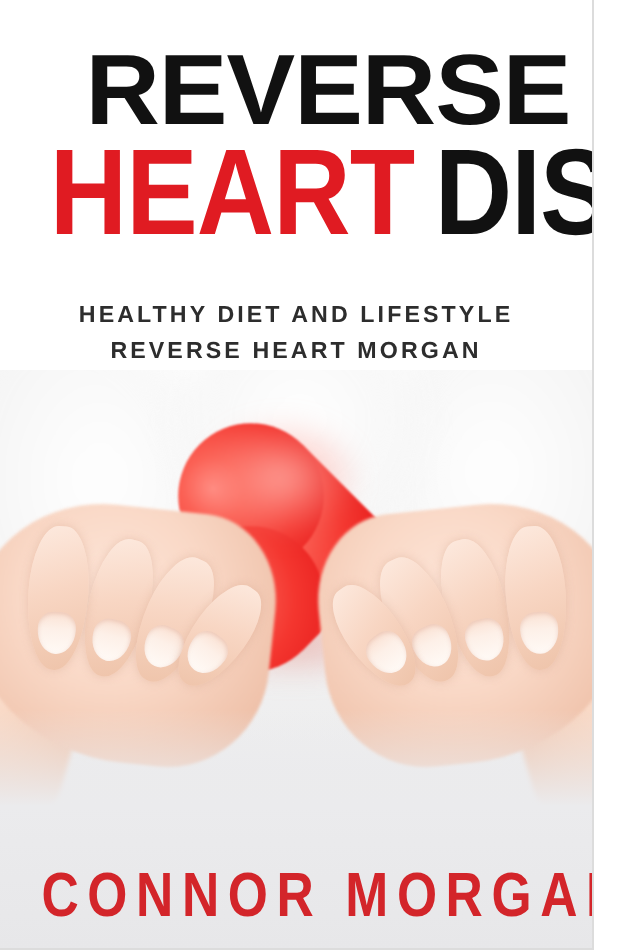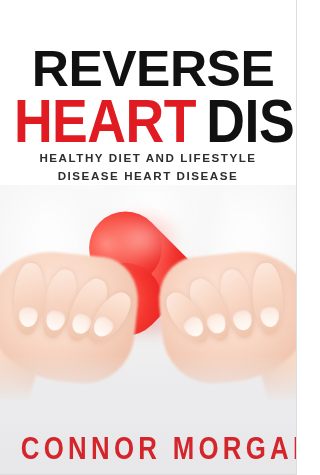--- a/index.html
+++ b/index.html
@@ -176,25 +176,24 @@
     height: 21px;
     margin-left: -9.5px;
     border-radius: 42% 42% 52% 52% / 40% 40% 60% 60%;
     background: linear-gradient(180deg, #fbe2d4 0%, #fdf0e8 40%, #fffaf6 100%);
     box-shadow: inset 0 1px 2px rgba(225,175,155,0.5);
   }
 
   
   .title-block {
     position: absolute;
-    left: 5px;
+    left: 16px;
     top: 22px;
     width: 100%;
     text-align: center;
-    margin-top: 24px;
   }
   .title-line {
     display: block;
     font-family: "Liberation Sans", sans-serif;
     font-weight: bold;
     line-height: 0.92;
     white-space: nowrap;
     letter-spacing: -0.5px;
   }
   .title-line-1 {
@@ -305,18 +304,18 @@
     <div class="surface"></div>
   </div>
 
   <div class="title-block">
     <span class="title-line title-line-1">REVERSE</span>
     <span class="title-line title-line-2"><span class="word-heart">HEART </span><span class="word-disease">DISEASE</span></span>
   </div>
 
   <div class="subtitle">
     <span class="sub-line">HEALTHY DIET AND LIFESTYLE</span>
-    <span class="sub-line">DISEASE HEART DISEASE</span>
+    <span class="sub-line">REVERSE HEART MORGAN</span>
   </div>
 
   <div class="author">CONNOR MORGAN</div>
 
 </div>
 
 </body></html>

